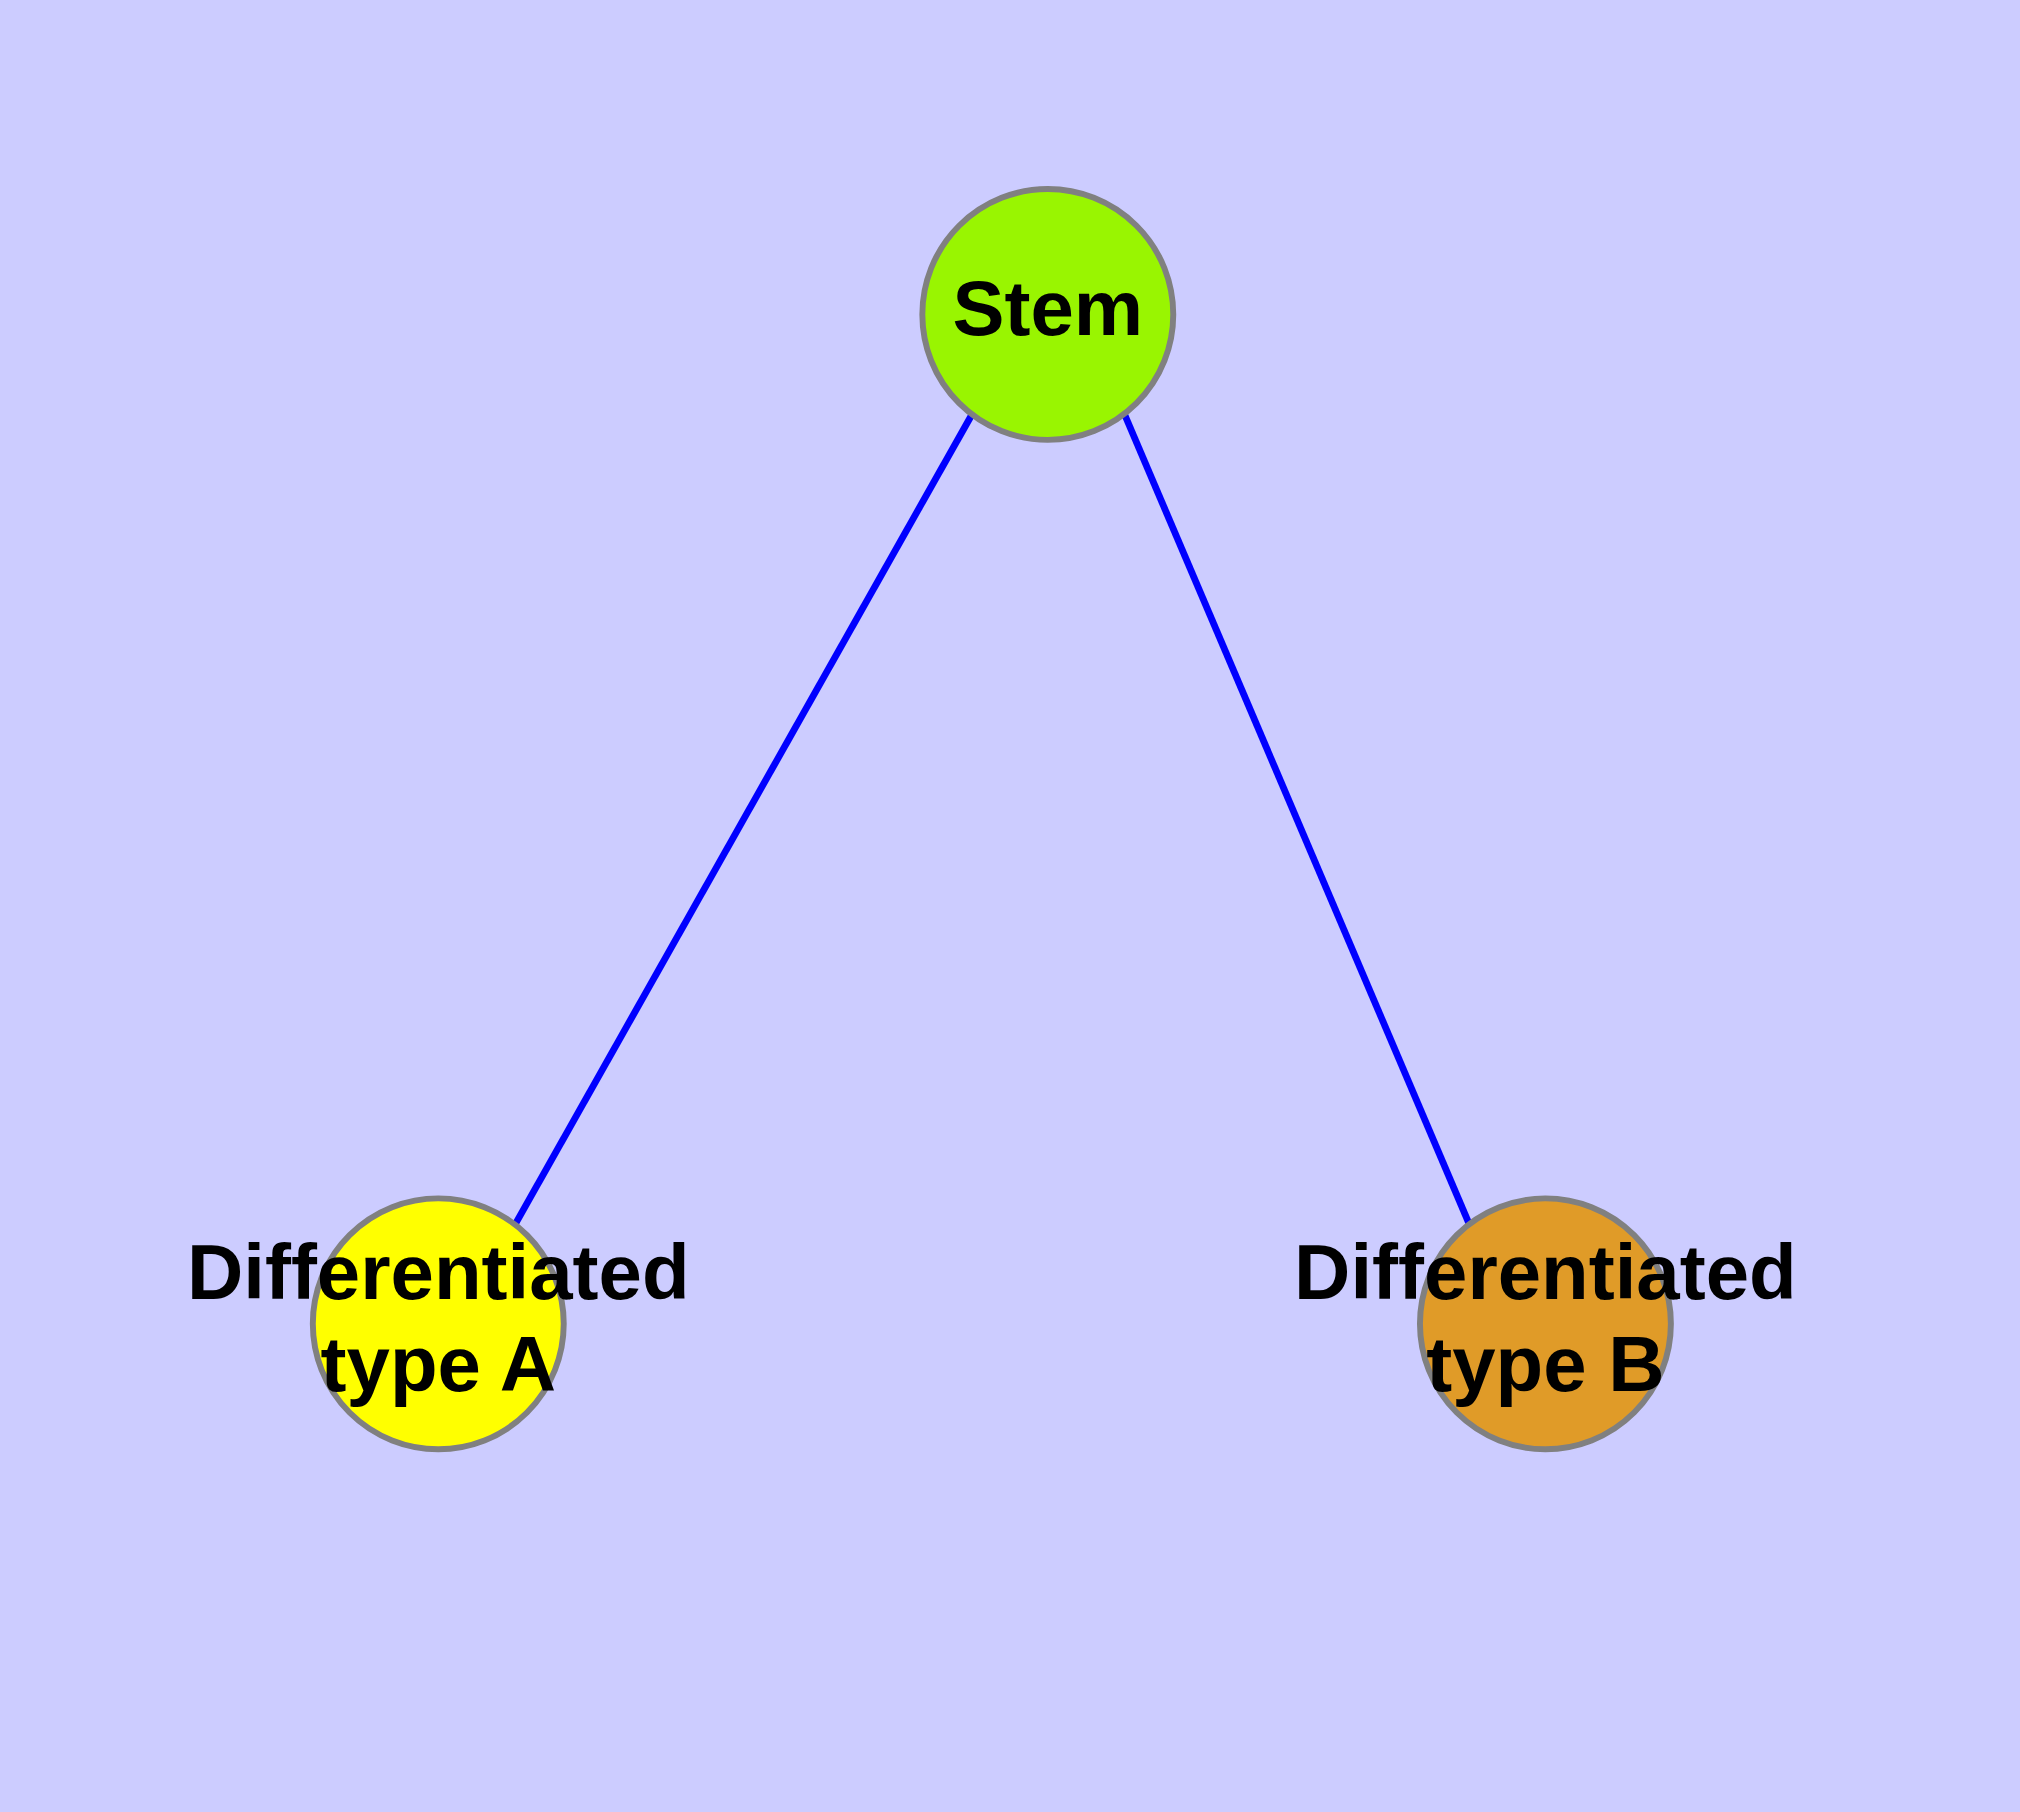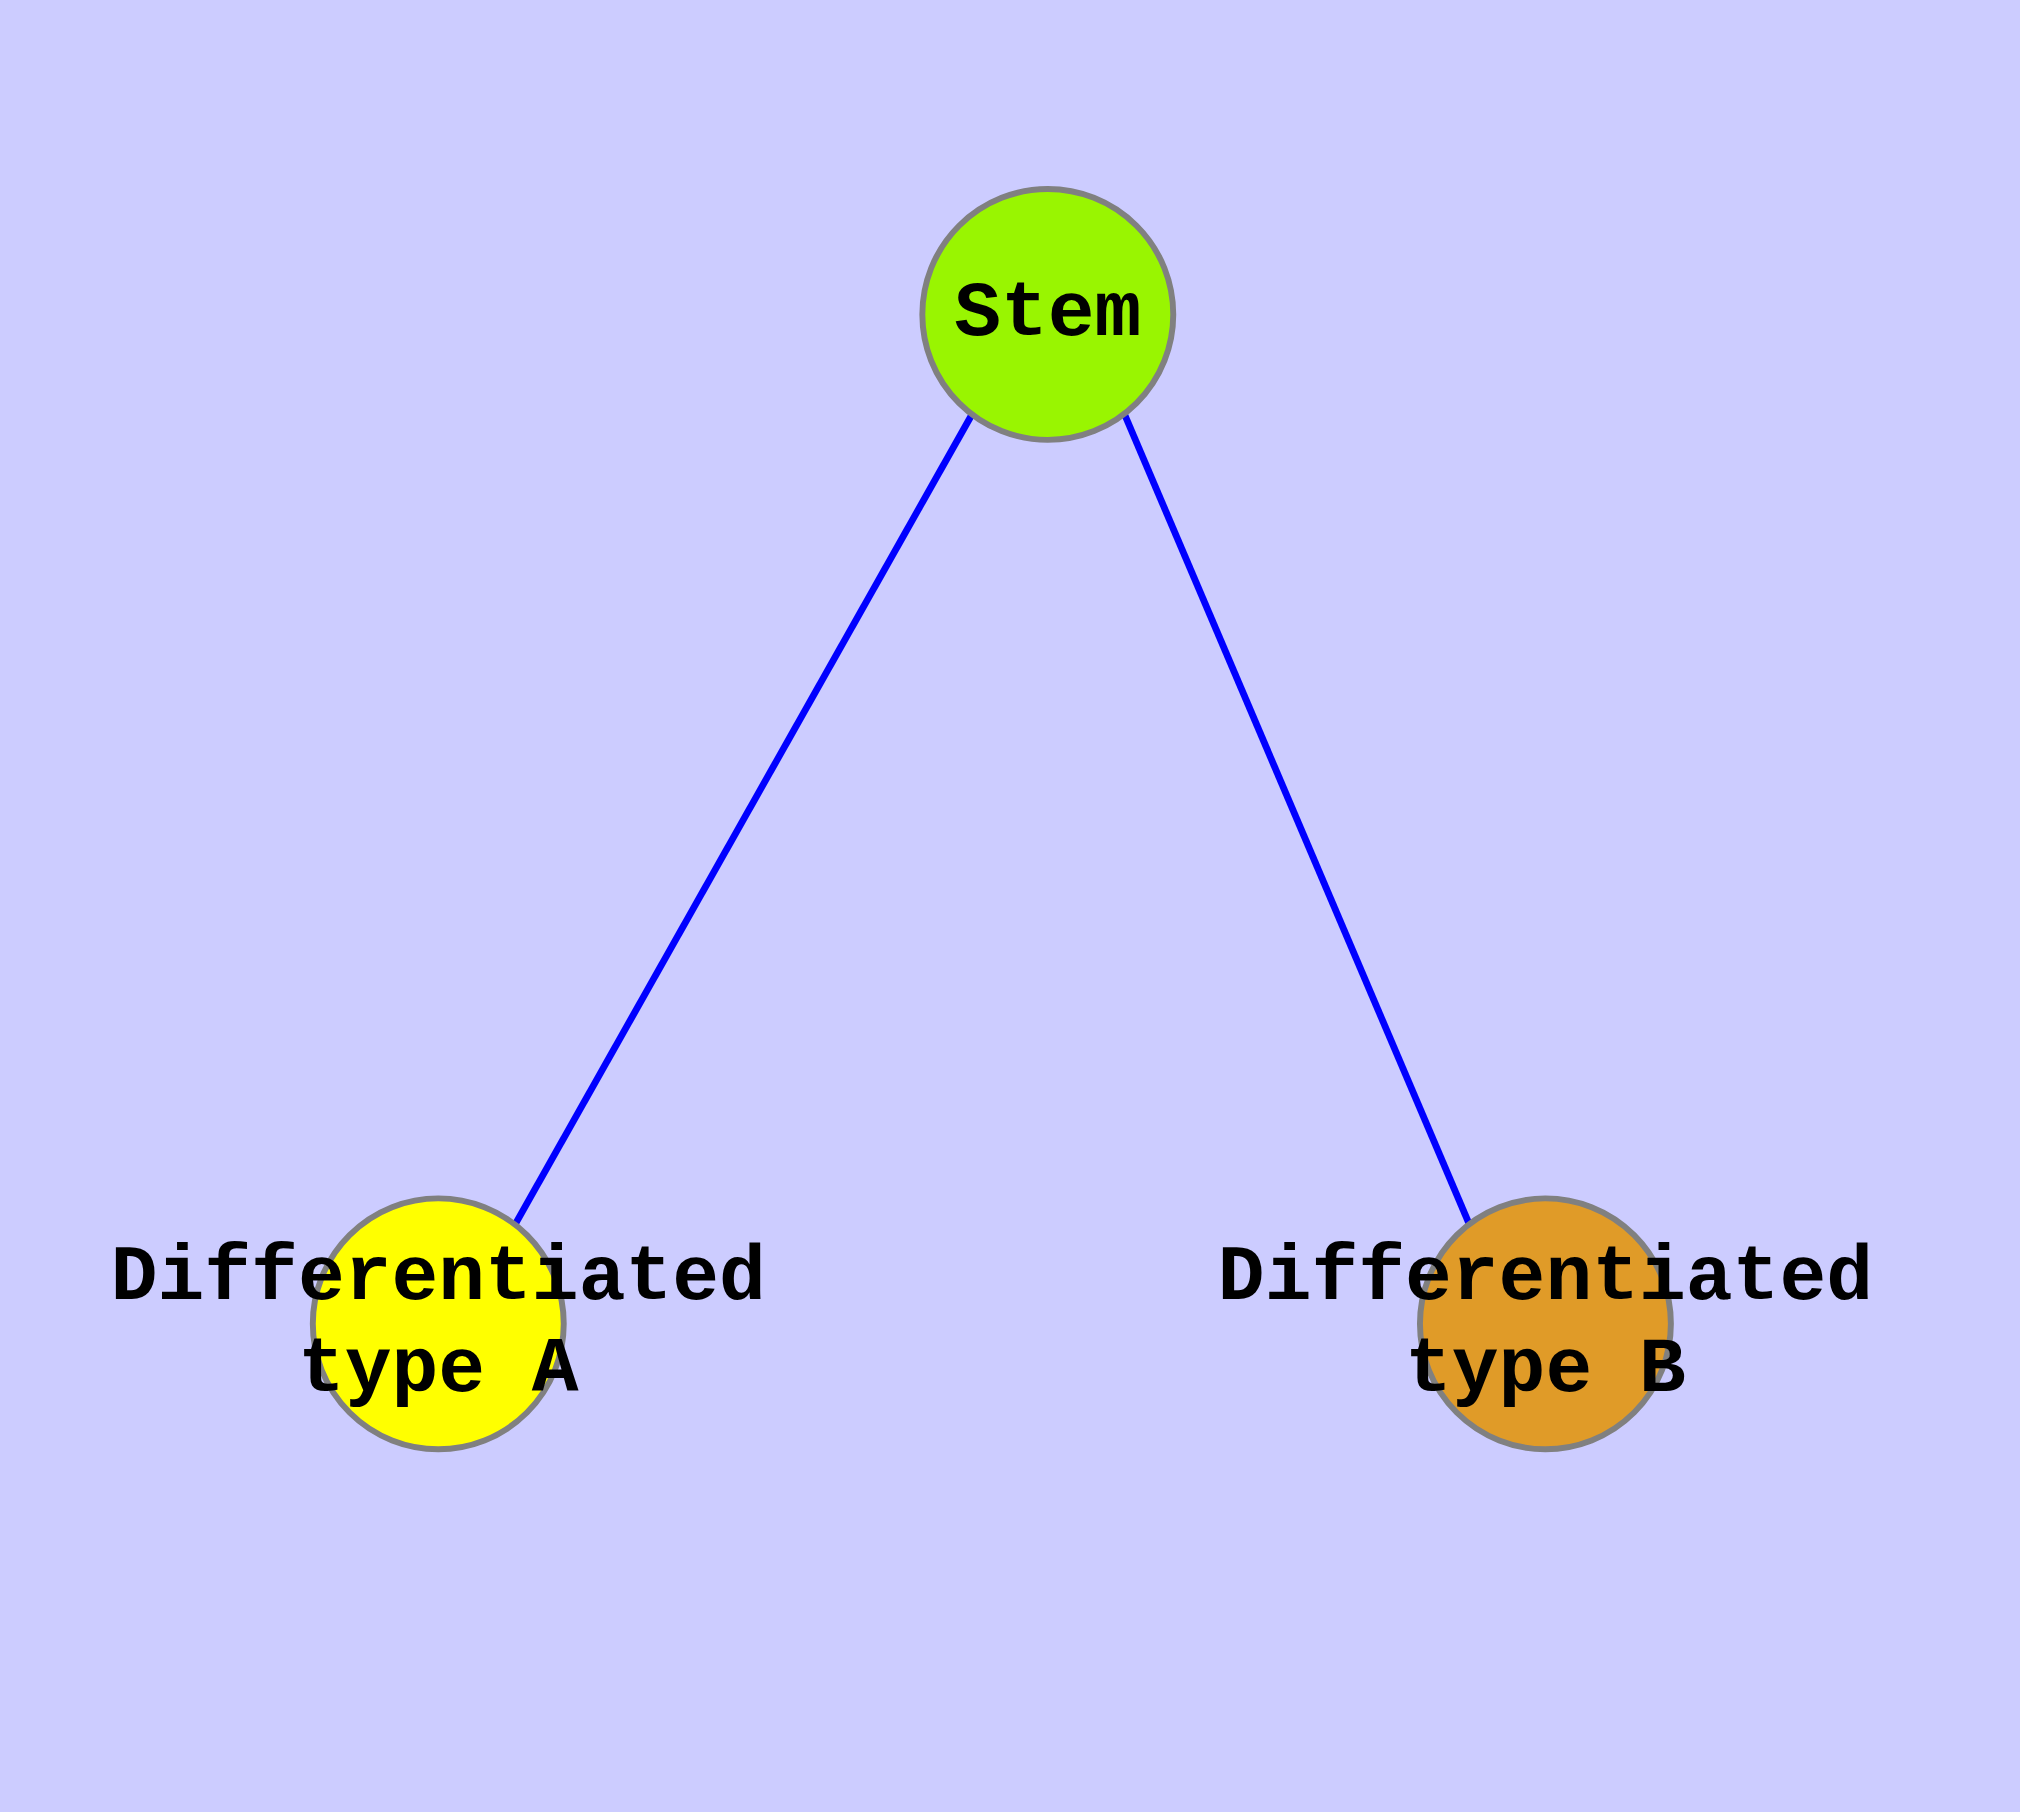--- a/index.html
+++ b/index.html
@@ -5,21 +5,21 @@
   html, body {
     margin: 0;
     padding: 0;
     background: #ffffff;
   }
   #canvas {
     position: relative;
     width: 2021px;
     height: 1812px;
     overflow: hidden;
-    font-family: Liberation Mono, monospace;
+    font-family: Liberation Sans, sans-serif;
   }
   #graph-svg {
     position: absolute;
     top: 0;
     left: 0;
     width: 2021px;
     height: 1812px;
     display: block;
   }
   .node-label {

